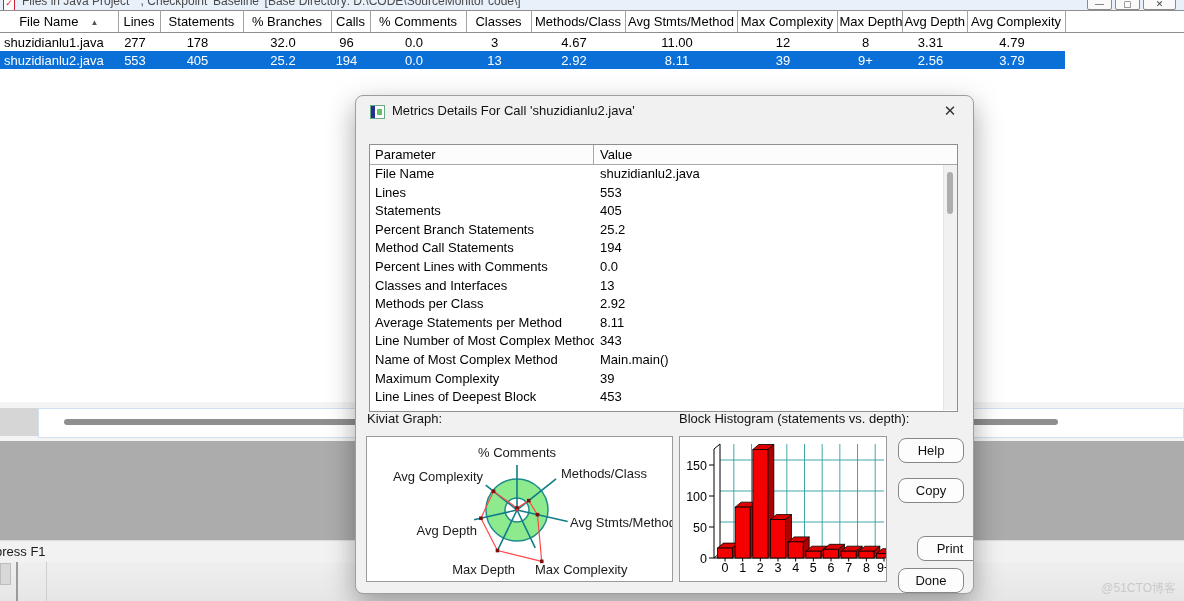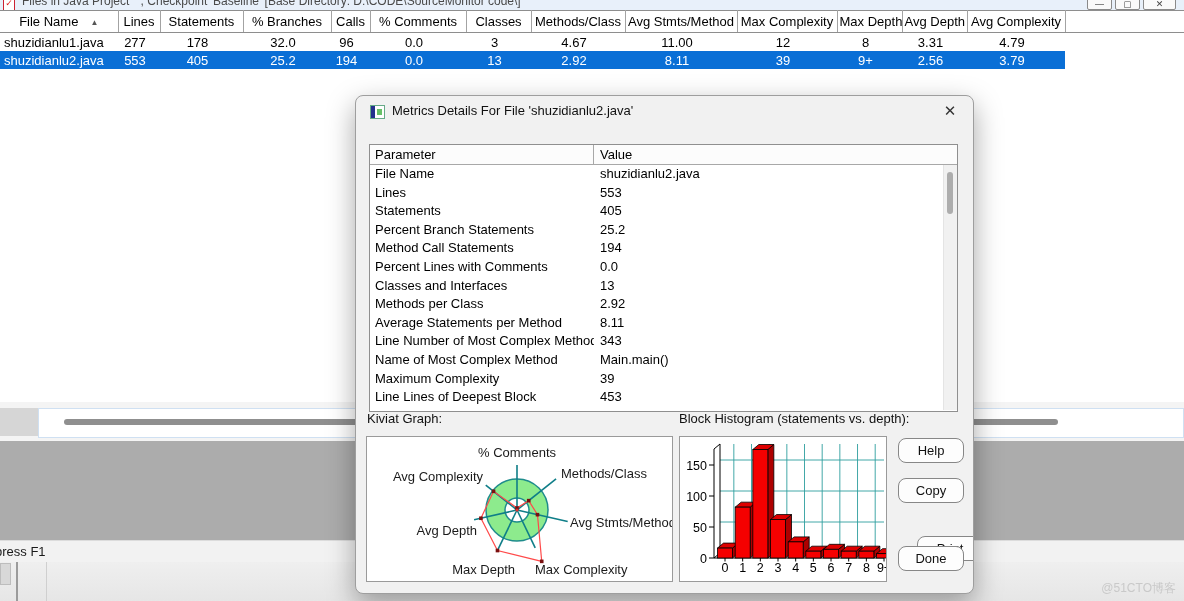--- a/index.html
+++ b/index.html
@@ -169,21 +169,21 @@
   <div class="vline2"></div>
   <div class="watermark">@51CTO博客</div>
 </div>
 
 <div class="dialog">
   <div class="dlg-title">
     <div class="dlg-icon">
         <span class="l"></span>
         <span class="g"></span>
       </div>
-    <div class="dlg-title-text">Metrics Details For File 'shuzidianlu2.java'</div>
+    <div class="dlg-title-text">Metrics Details For Call 'shuzidianlu2.java'</div>
     <button class="dlg-close">✕</button>
   </div>
 
   <div class="metrics-list">
     <div class="mheader">
       <div class="c1">Parameter</div>
       <div class="c2">Value</div>
     </div>
     <div id="mbody">
         <div class="mrow">
@@ -358,15 +358,15 @@
         <line x1="186.36" y1="121" x2="186.36" y2="124.5" stroke="#000" stroke-width="1"></line>
         <text x="186.36" y="135" text-anchor="middle" font-size="12.5" font-family="Liberation Sans, DejaVu Sans, sans-serif" fill="#000">8</text>
         <line x1="204.03000000000003" y1="121" x2="204.03000000000003" y2="124.5" stroke="#000" stroke-width="1"></line>
         <text x="204.03000000000003" y="135" text-anchor="middle" font-size="12.5" font-family="Liberation Sans, DejaVu Sans, sans-serif" fill="#000">9+</text>
       </svg>
   </div>
   <div id="dlg-buttons">
       <button class="dlg-btn" style="top: 342px;">Help</button>
       <button class="dlg-btn" style="top: 382px;">Copy</button>
       <button class="dlg-btn" style="top: 440px; margin-left: 19px;">Print</button>
-      <button class="dlg-btn" style="top: 450px;">Done</button>
+      <button class="dlg-btn" style="top: 472px;">Done</button>
     </div>
 </div>
 
 </body></html>

